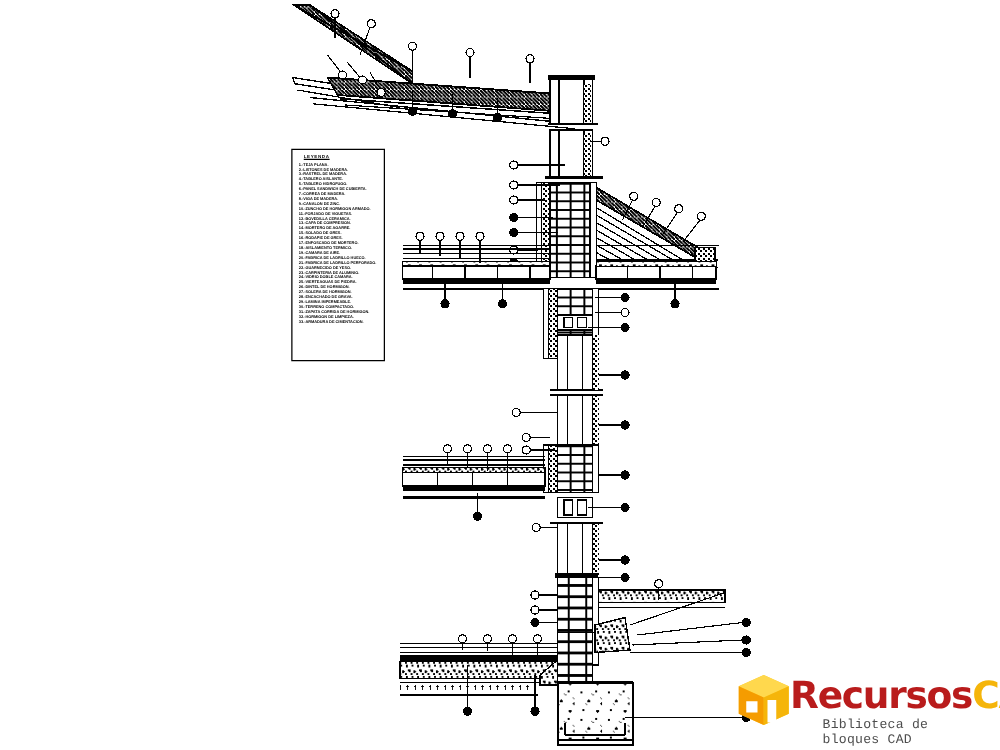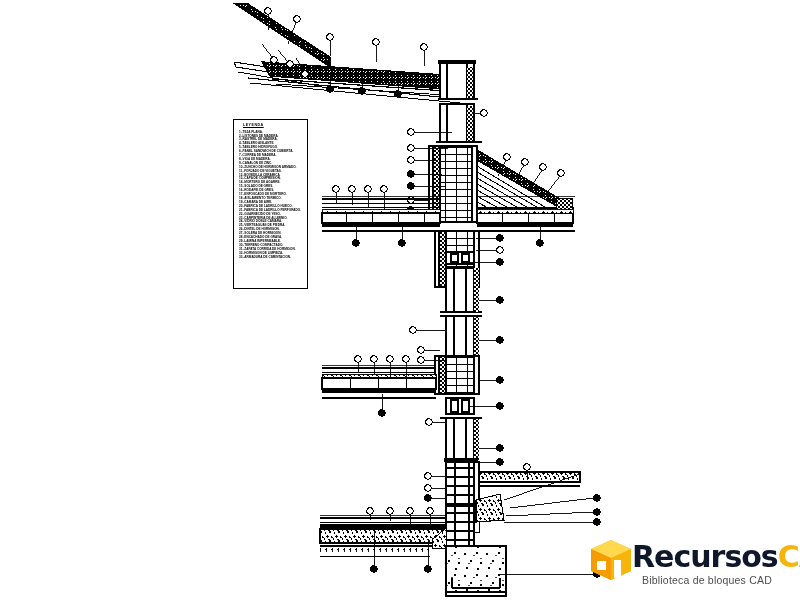--- a/index.html
+++ b/index.html
@@ -26,26 +26,26 @@
   }
 
   
   #logo{position:absolute;left:588px;top:536px;width:205px;height:56px;}
   #logo .cube{position:absolute;left:0;top:2px;width:46px;height:46px;}
   #logo .wordmark{
     position:absolute;left:44px;top:6px;
     font-size:30px;font-weight:bold;letter-spacing:-1px;line-height:30px;
     font-family:"DejaVu Sans",sans-serif;
   }
-  #logo .w1{color:#0f172a;}
+  #logo .w1{color:#b91c1c;}
   #logo .w2{color:#f5b50a;}
   #logo .tag{
-    position:absolute;left:54px;top:38px;
+    position:absolute;left:70px;top:38px;
     font-size:10.5px;color:#4d4d4d;letter-spacing:.2px;
-    font-family:Liberation Sans, sans-serif;
+    font-family:Liberation Mono, monospace;
   }
 </style>
 </head>
 <body>
 
 <div id="stage">
 
   <svg id="dwg" viewBox="0 0 800 600" shape-rendering="crispEdges">
     <defs>
 

